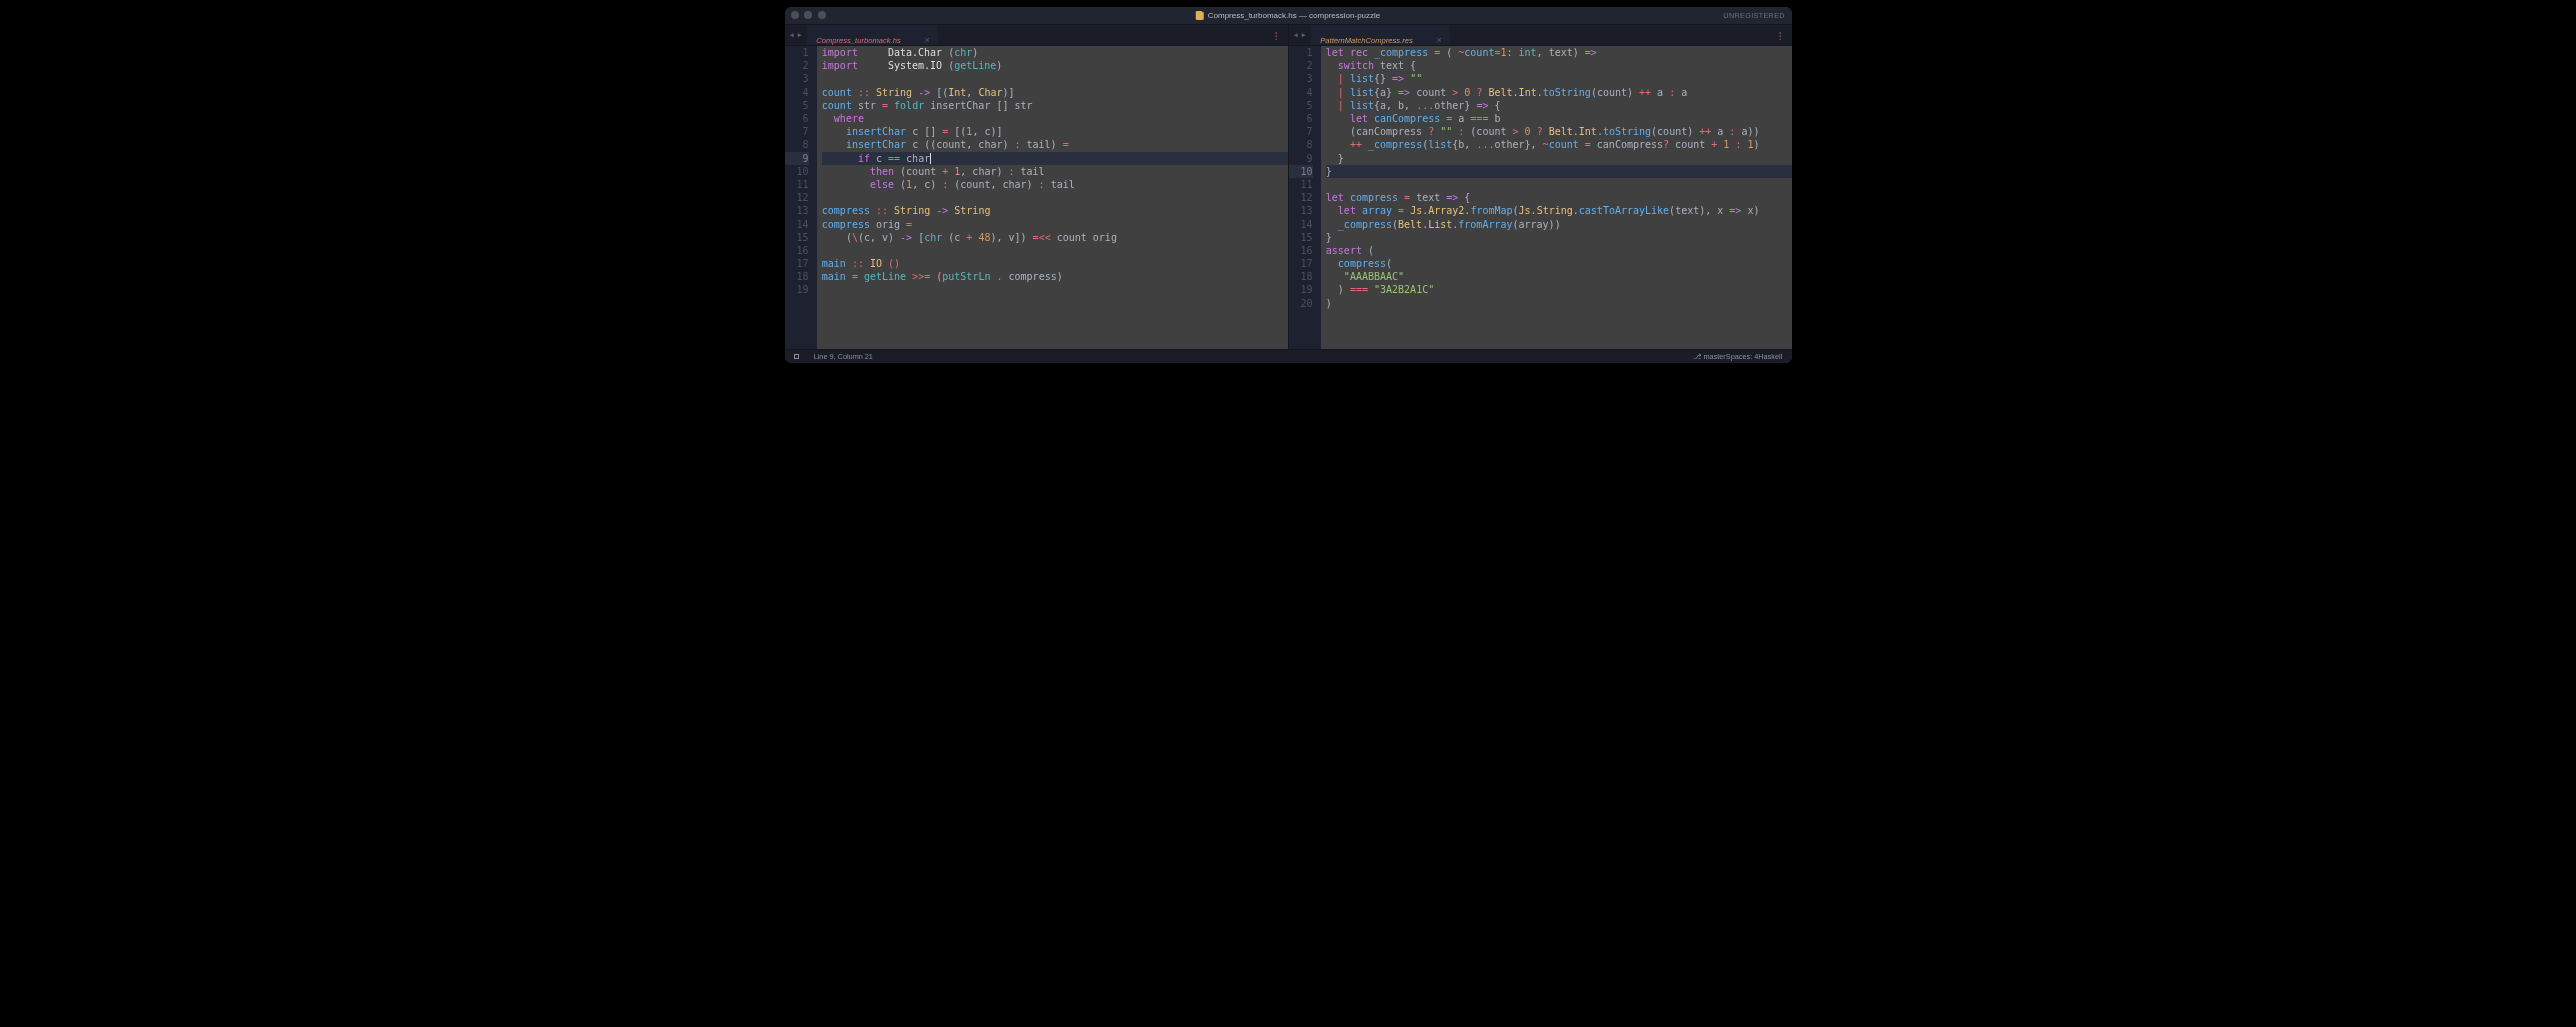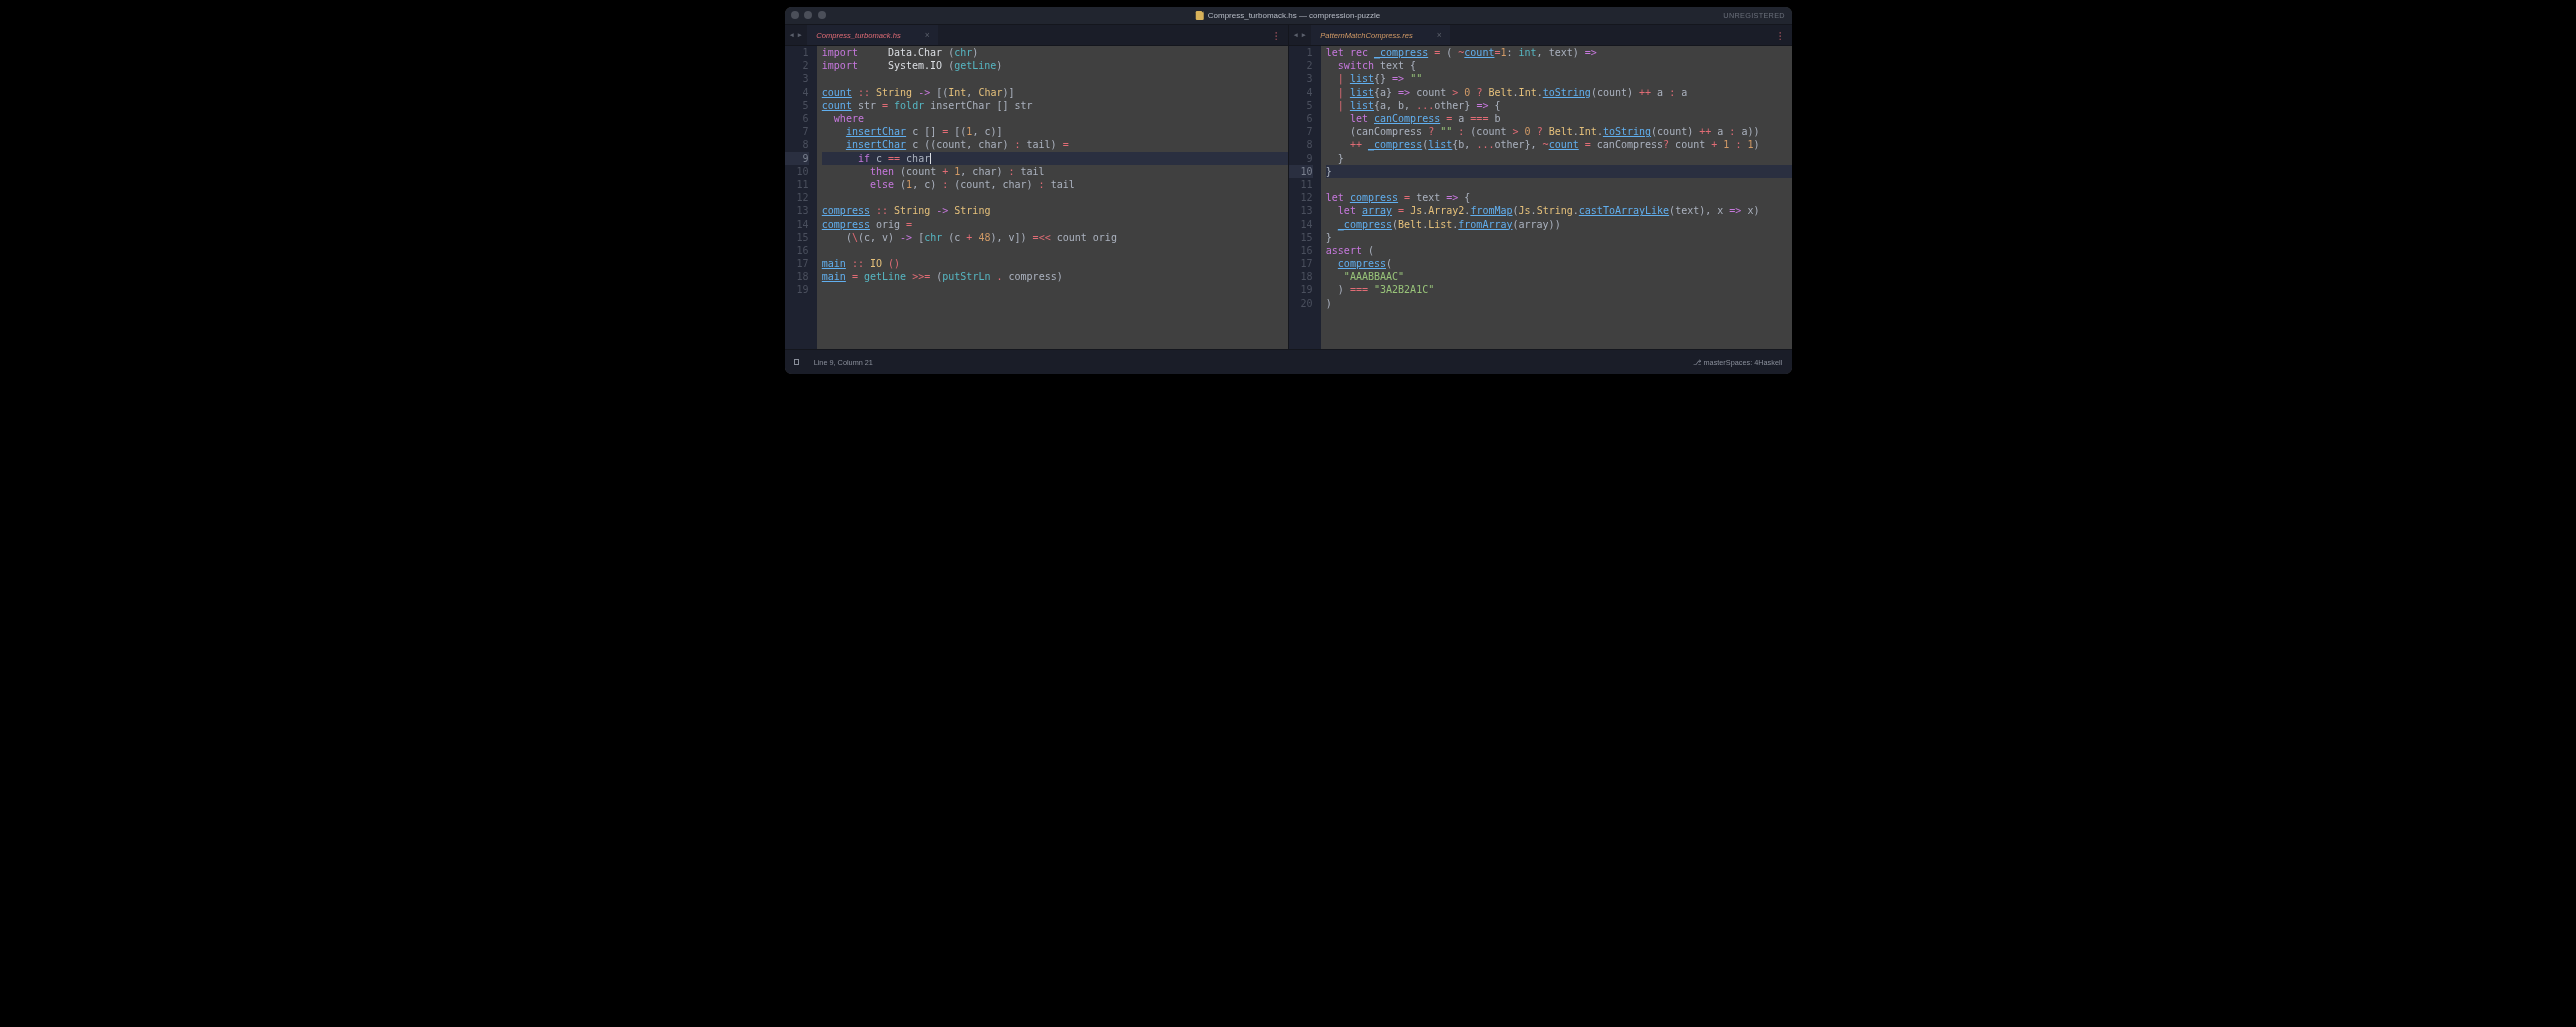--- a/index.html
+++ b/index.html
@@ -69,21 +69,21 @@
 }
 .arrow {
   width: 6.6px;
   color: #5a5f6b;
   font-size: 6.6px;
   text-align: center;
   cursor: pointer;
 }
 .tab {
   display: flex;
-  align-items: center;
+  align-items: flex-end;
   padding: 0 8px 0 9.3px;
   gap: 24px;
   background: #1e2230;
   font-family: -apple-system, sans-serif;
   font-size: 7.6px;
   position: relative;
 }
 .tab.active { background: #1e2230; }
 .tab-label-1 { color: #e06c75; font-style: italic; }
 .tab-label-2 { color: #d19a66; font-style: italic; }
@@ -125,30 +125,30 @@
 .cursor {
   display: inline-block;
   width: 1.3px;
   height: 10.6px;
   background: #dcdfe4;
   vertical-align: text-bottom;
   margin-left: -0.7px;
 }
 
 .kw { color: #c678dd; }    
-.fn { color: #61afef; text-decoration: underline; }     
+.fn { color: #61afef; }     
 .ty { color: #56b6c2; }
 .num { color: #d19a66; }    
 .str { color: #98c379; }    
 .pn { color: #abb2bf; }
 .wht { color: #dcdfe4; padding-left: 24px; }
 .id { color: #e5c07b; }     
 .red { color: #e06c75; }
 .statusbar {
-  height: 25px;
+  height: 14px;
   background: #1a1d28;
   display: flex;
   align-items: center;
   font-family: -apple-system, sans-serif;
   font-size: 7.3px;
   color: #8a8f9b;
   padding: 0 9.3px;
   gap: 12px;
   border-top: 0.7px solid #14161d;
 }

